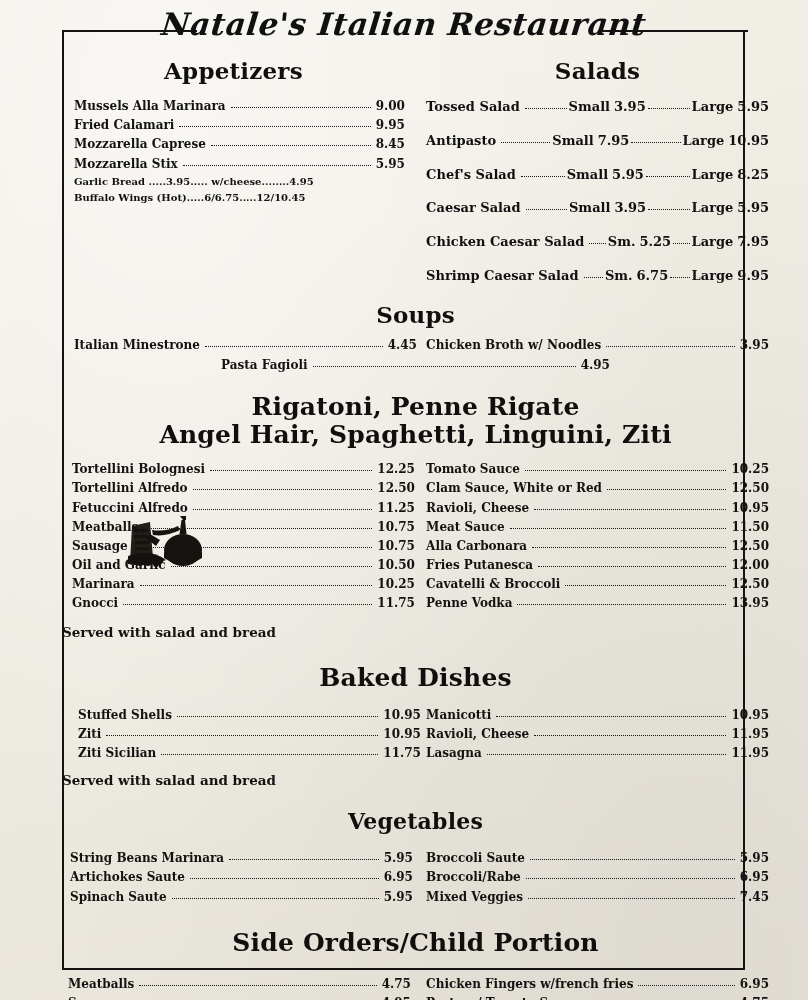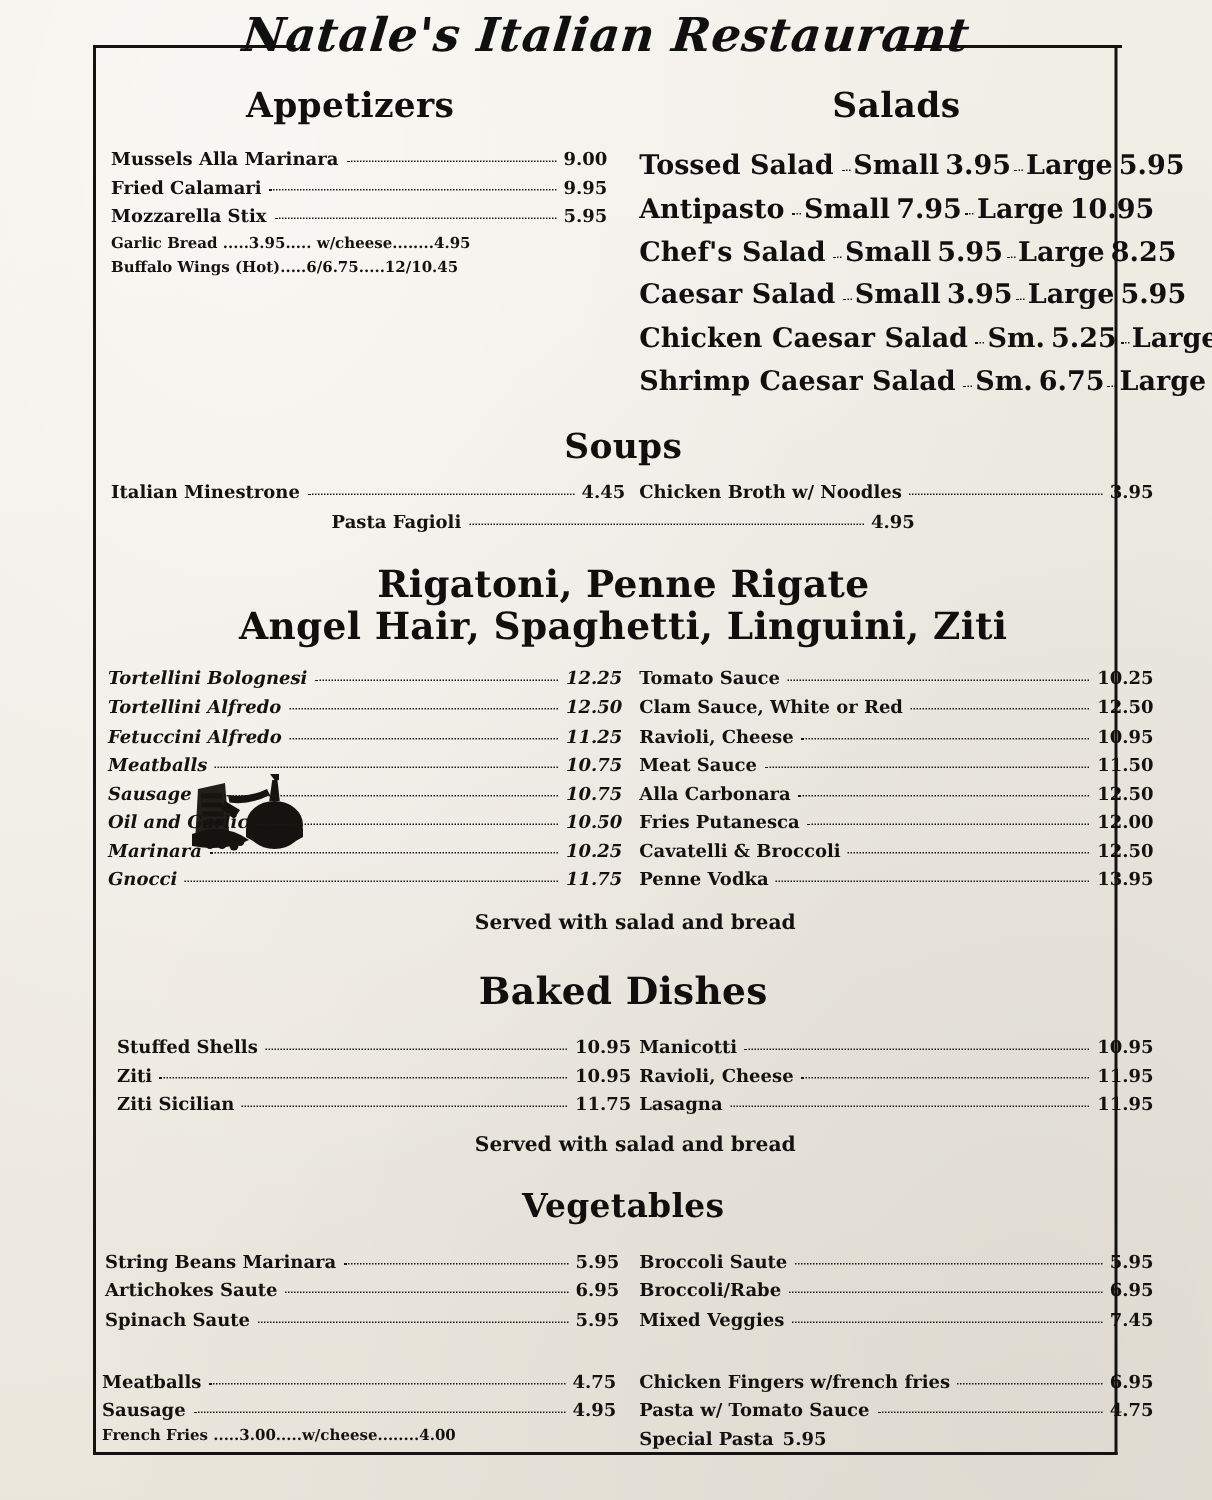--- a/index.html
+++ b/index.html
@@ -114,37 +114,36 @@
   .item-plain {
     font-family: "DejaVu Serif", serif;
     font-weight: 700;
     font-size: 10px;
     line-height: 1.60;
     white-space: nowrap;
     color: #131211;
   }
 
   .note {
-    text-align: center;
     font-family: "DejaVu Serif", serif;
     font-weight: 700;
     font-size: 13.5px;
     color: #131211;
-    padding-left: 16px;
   }
 
   
   .salad-row {
     display: flex;
     align-items: baseline;
     font-family: "DejaVu Serif", serif;
     font-weight: 700;
-    font-size: 18px;
+    font-size: 13px;
     line-height: 1.60;
     white-space: nowrap;
+    margin-top: 13px;
   }
   .salad-row .nm { flex: 0 0 auto; }
   .salad-row .seg { flex: 0 0 auto; }
   .salad-row .d2 {
     flex: 1 1 auto;
     border-bottom: 1.5px dotted #1a1918;
     position: relative;
     top: -2px;
     margin: 0 2px;
     min-width: 6px;
@@ -215,20 +214,25 @@
           <span class="nm">Mussels Alla Marinara</span>
           <span class="dots"></span>
           <span class="pr">9.00</span>
         </div>
         <div class="item">
           <span class="nm">Fried Calamari</span>
           <span class="dots"></span>
           <span class="pr">9.95</span>
         </div>
         <div class="item">
+          <span class="nm">Mozzarella Caprese</span>
+          <span class="dots"></span>
+          <span class="pr">8.45</span>
+        </div>
+        <div class="item">
           <span class="nm">Mozzarella Stix</span>
           <span class="dots"></span>
           <span class="pr">5.95</span>
         </div>
         <div class="item-plain">Garlic Bread .....3.95..... w/cheese........4.95</div>
         <div class="item-plain">Buffalo Wings (Hot).....6/6.75.....12/10.45</div>
       </div>
     </div>
 
     <div class="col">
@@ -319,21 +323,21 @@
         </div>
       </div>
     </div>
   </div>
 
   <div style="margin-top:18px;">
     <div class="section-head sh-xl">Rigatoni, Penne Rigate</div>
     <div class="section-head sh-xl">Angel Hair, Spaghetti, Linguini, Ziti</div>
 
     <div class="cols" style="margin-top:11px;">
-      <div class="col" style="padding-left:10px;font-style:italic;">
+      <div class="col" style="padding-left:10px;">
         <div class="item">
           <span class="nm">Tortellini Bolognesi</span>
           <span class="dots"></span>
           <span class="pr">12.25</span>
         </div>
         <div class="item">
           <span class="nm">Tortellini Alfredo</span>
           <span class="dots"></span>
           <span class="pr">12.50</span>
         </div>
@@ -491,20 +495,21 @@
         <div class="item">
           <span class="nm">Mixed Veggies</span>
           <span class="dots"></span>
           <span class="pr">7.45</span>
         </div>
       </div>
     </div>
   </div>
 
   <div style="margin-top:22px;">
+    <div class="section-head sh-xl">Side Orders/Child Portion</div>
     <div class="cols" style="margin-top:18px;">
       <div class="col" style="padding-left:6px;">
         <div class="item">
           <span class="nm">Meatballs</span>
           <span class="dots"></span>
           <span class="pr">4.75</span>
         </div>
         <div class="item">
           <span class="nm">Sausage</span>
           <span class="dots"></span>

